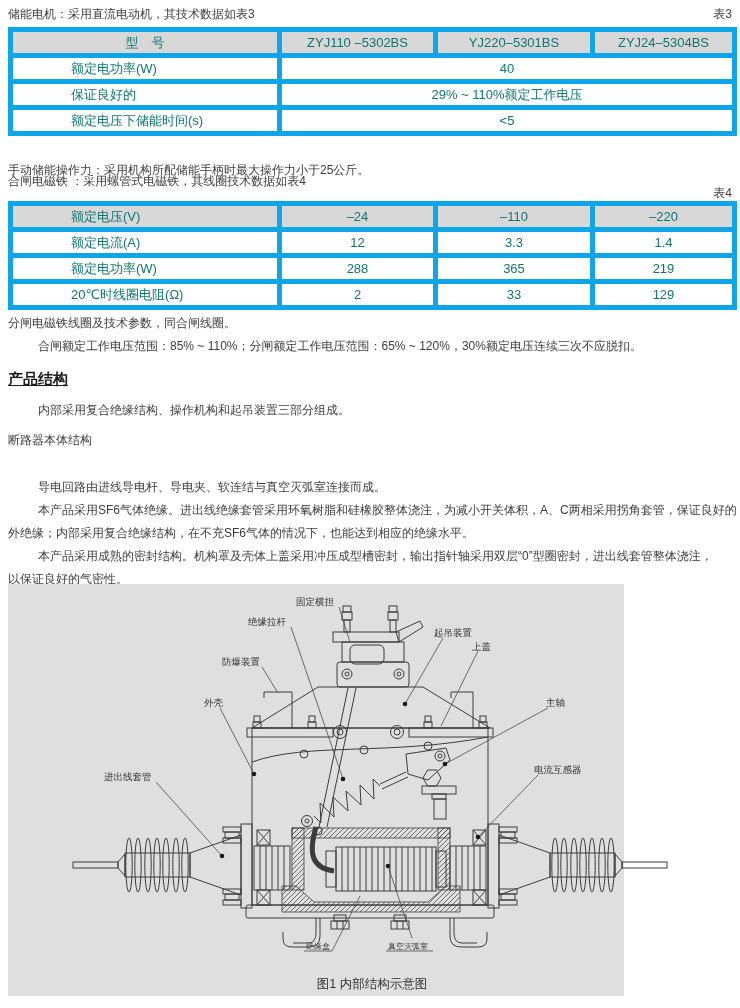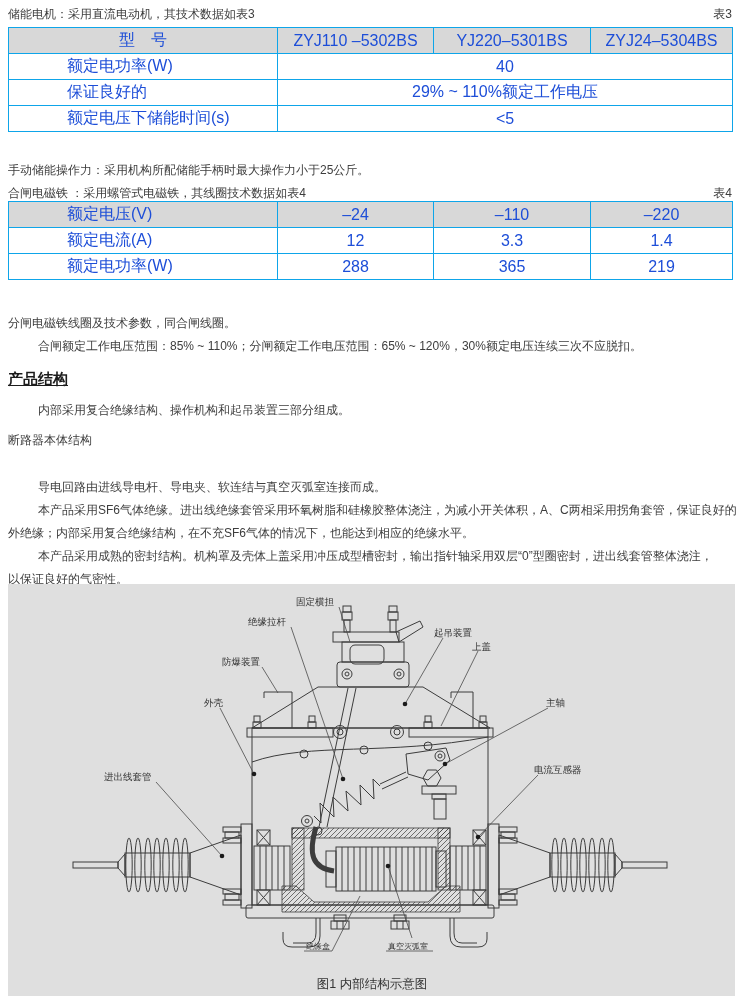--- a/index.html
+++ b/index.html
@@ -11,25 +11,25 @@
   }
   .page { position:relative; width:740px; height:1008px; overflow:hidden; background:#fff;border-radius:16px; }
 
   .tline { position:absolute; left:8px; font-size:12px; white-space:nowrap; color:#3d3d3d; line-height:14px; }
   .ref   { position:absolute; right:8px; font-size:12px; color:#3d3d3d; line-height:14px; }
   .indent { padding-left:30px; }
 
   .sec-title { position:absolute; left:8px; font-size:15px; font-weight:bold; color:#1c1c1c; white-space:nowrap;text-decoration:underline; }
 
   table.spec { position:absolute; left:8px; border-collapse:collapse; table-layout:fixed; width:724px; }
-  table.spec td { border:1px solid #0ea5e9; font-size:16px; color:#1d4ed8; text-align:center; height:26px; padding:0; }
+  table.spec td { border:5px solid #0ea5e9; font-size:13px; color:#0f766e; text-align:center; height:26px; padding:0; }
   table.spec tr.hd td { background:#d8d8d8; }
   table.spec td.lbl { text-align:left; padding-left:58px; }
 
-  .panel { position:absolute; left:8px; top:584px; width:727px; height:412px; background:#dfdfdf; }
+  .panel { position:absolute; left:8px; top:584px; width:616px; height:412px; background:#dfdfdf; }
   .panel svg { display:block; width:727px; height:412px; }
   svg text { font-family:"Liberation Sans","DejaVu Sans",sans-serif; fill:#333; }
   .dwg { stroke:#3c3c3c; stroke-width:1; fill:none; }
   .ldr { stroke:#4a4a4a; stroke-width:0.8; fill:none; }
 </style>
 </head>
 <body>
 
 <div class="page">
 
@@ -59,21 +59,21 @@
       <td colspan="3">29% ~ 110%额定工作电压</td>
     </tr>
     <tr>
       <td class="lbl">额定电压下储能时间(s)</td>
       <td colspan="3">&lt;5</td>
     </tr>
   </tbody>
     </table>
 
   <div class="tline" style="top:163px">手动储能操作力：采用机构所配储能手柄时最大操作力小于25公斤。</div>
-  <div class="tline" style="top:186px">合闸电磁铁 ：采用螺管式电磁铁，其线圈技术数据如表4</div>
+  <div class="tline" style="top:174px">合闸电磁铁 ：采用螺管式电磁铁，其线圈技术数据如表4</div>
   <div class="ref" style="top:186px">表4</div>
 
   <table class="spec" style="top:201px">
     <colgroup>
         <col style="width:269px">
         <col style="width:156px">
         <col style="width:157px">
         <col style="width:142px">
       </colgroup>
     <tbody>
@@ -87,20 +87,26 @@
       <td class="lbl">额定电流(A)</td>
       <td>12</td>
       <td>3.3</td>
       <td>1.4</td>
     </tr>
     <tr>
       <td class="lbl">额定电功率(W)</td>
       <td>288</td>
       <td>365</td>
       <td>219</td>
+    </tr>
+    <tr>
+      <td class="lbl">20℃时线圈电阻(Ω)</td>
+      <td>2</td>
+      <td>33</td>
+      <td>129</td>
     </tr>
   </tbody>
     </table>
 
   <div class="tline" style="top:316px">分闸电磁铁线圈及技术参数，同合闸线圈。</div>
   <div class="tline indent" style="top:339px">合闸额定工作电压范围：85% ~ 110%；分闸额定工作电压范围：65% ~ 120%，30%额定电压连续三次不应脱扣。</div>
 
   <div class="sec-title" style="top:370px">产品结构</div>
 
   <div class="tline indent" style="top:403px">内部采用复合绝缘结构、操作机构和起吊装置三部分组成。</div>

